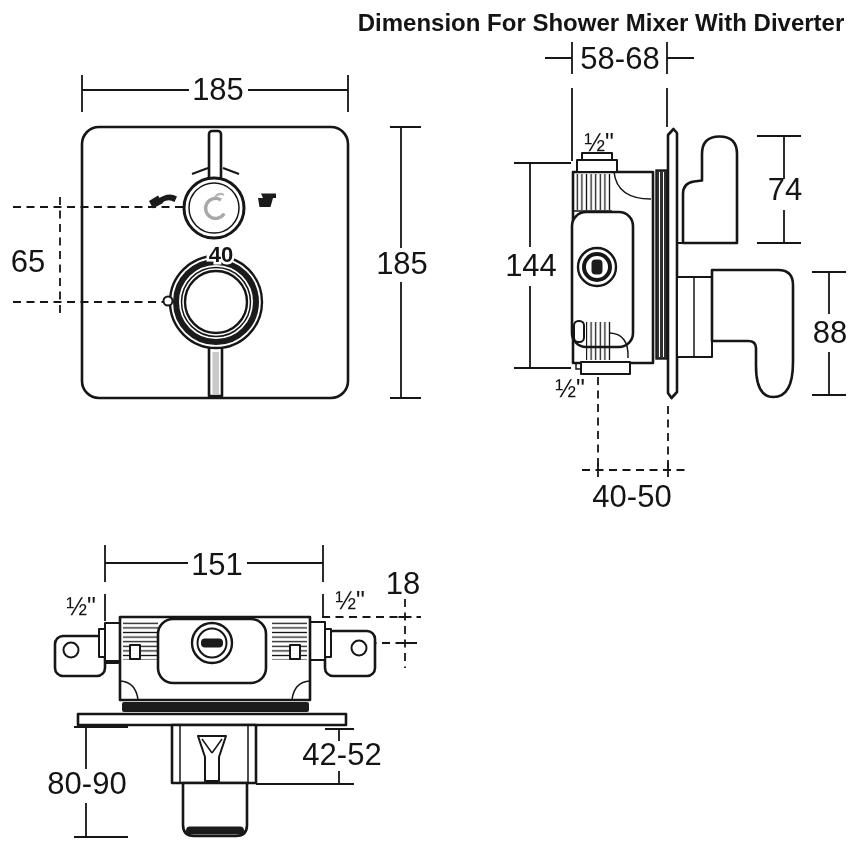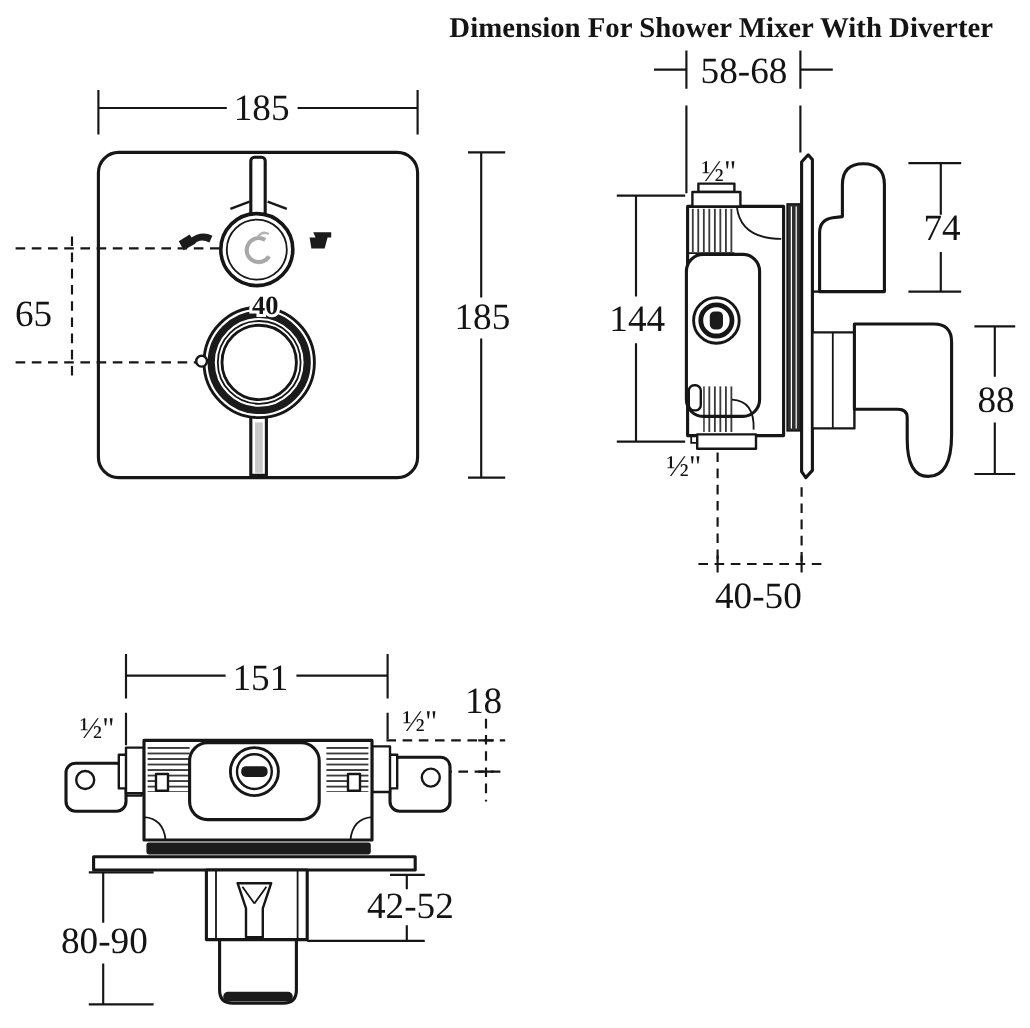--- a/index.html
+++ b/index.html
@@ -1,17 +1,17 @@
 <!DOCTYPE html>
 <html><head>
 <meta charset="utf-8">
 <style>
   html,body{margin:0;padding:0;background:#ffffff;}
   .stage{position:relative;width:858px;height:857px;background:#fff;overflow:hidden;
-         font-family:Liberation Serif, serif;}
+         font-family:Liberation Sans, sans-serif;}
   svg{display:block;}
   
   .ol  {fill:#ffffff;stroke:#161616;stroke-width:2.6;stroke-linejoin:round;}
   .ol2 {fill:#ffffff;stroke:#161616;stroke-width:2;stroke-linejoin:round;}
   .ln  {fill:none;stroke:#161616;stroke-width:2;}
   .thin{fill:none;stroke:#161616;stroke-width:1.5;}
   .dim {fill:none;stroke:#161616;stroke-width:1.8;}
   .dash{fill:none;stroke:#161616;stroke-width:1.8;stroke-dasharray:8 5.5;}
   .dark{fill:#1b1b1b;stroke:none;}
   

